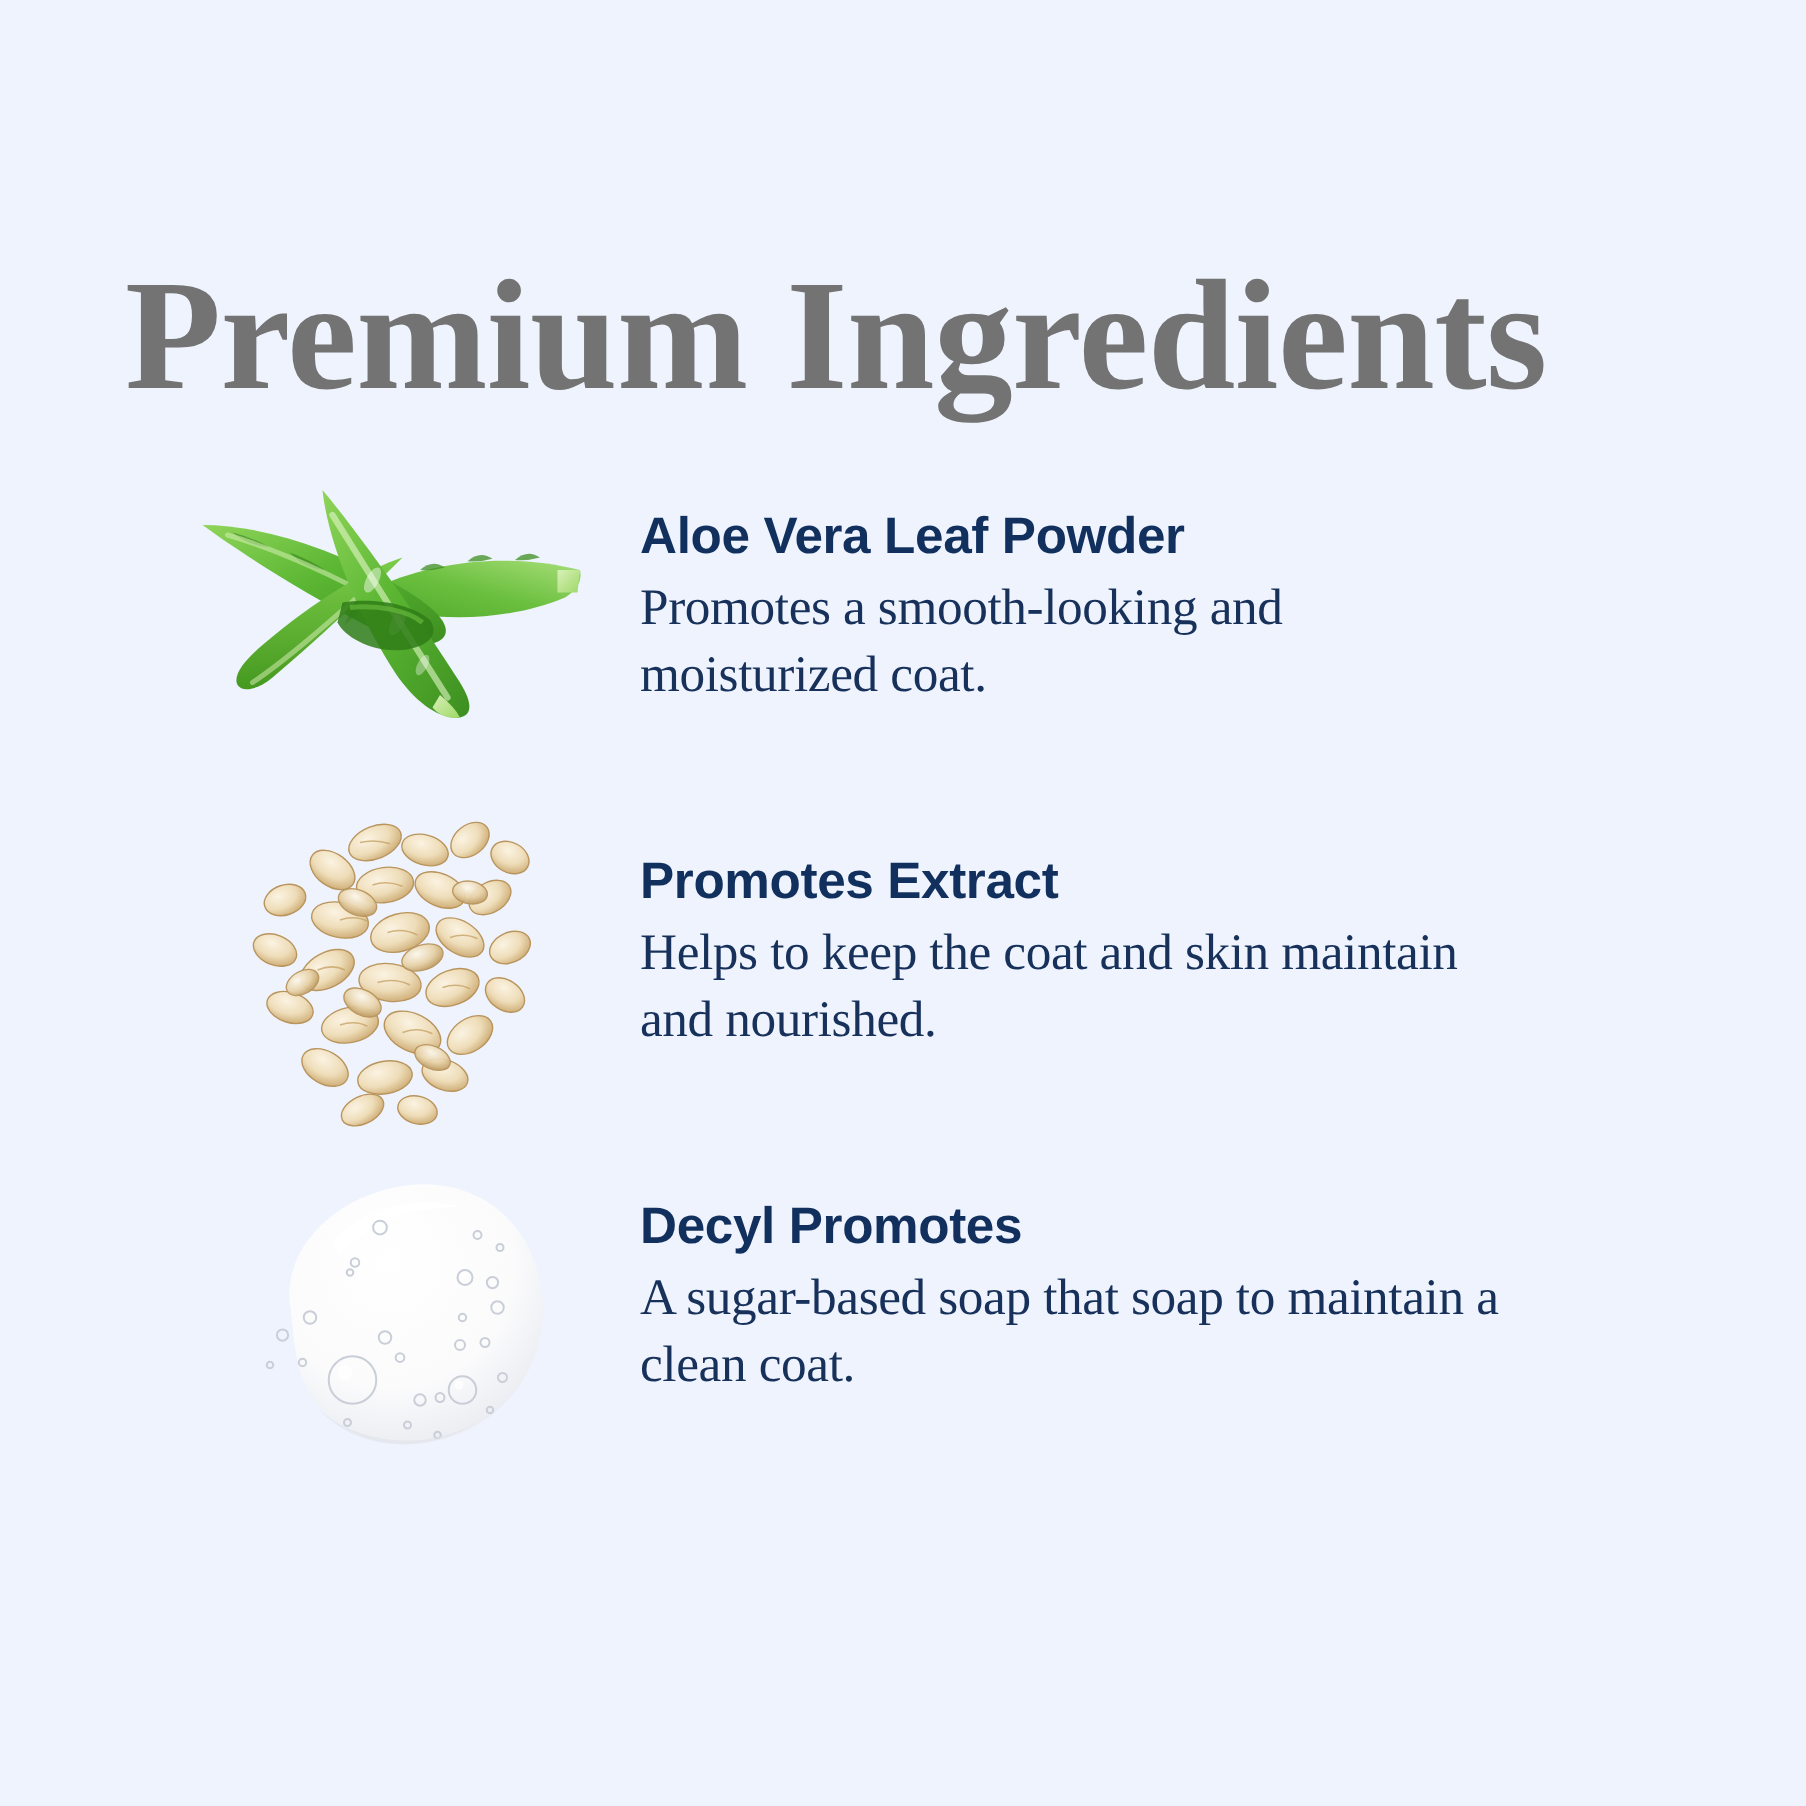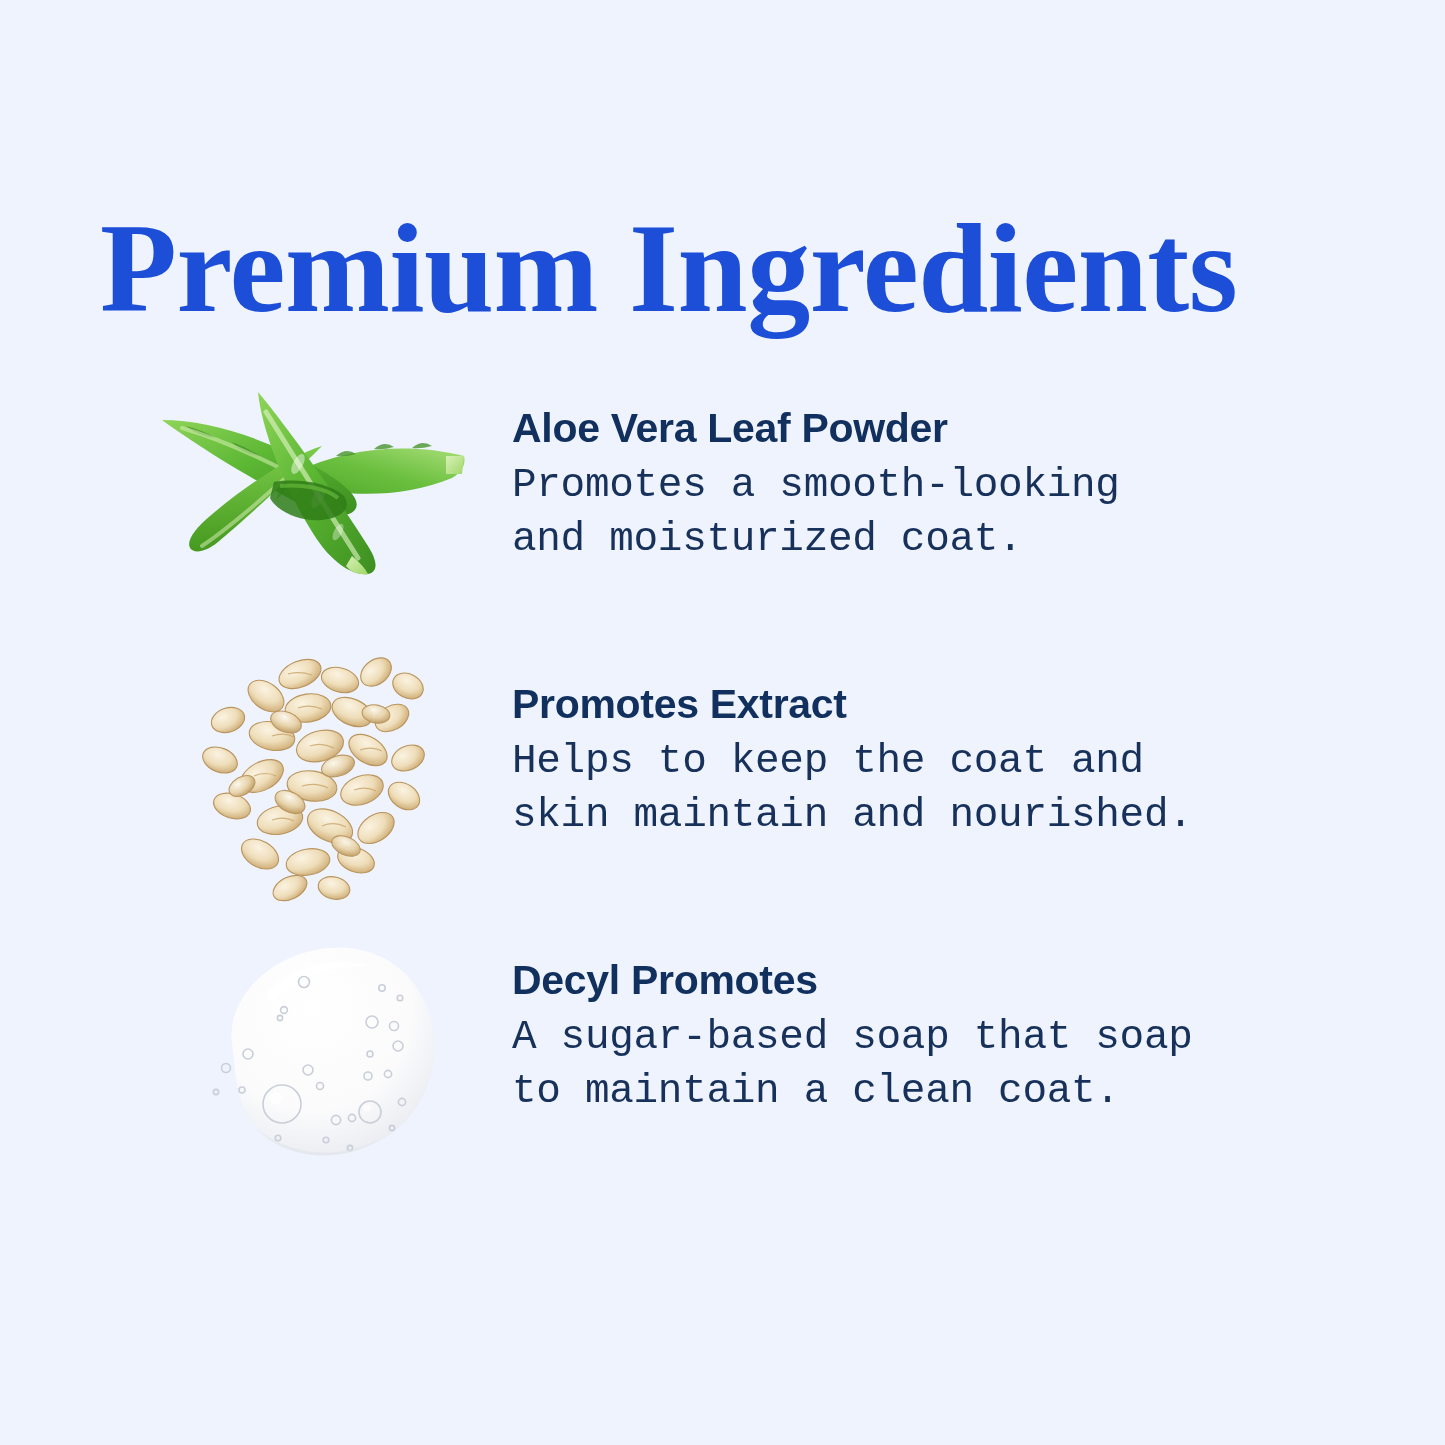--- a/index.html
+++ b/index.html
@@ -24,21 +24,21 @@
   .page-title {
     position: absolute;
     left: 100px;
     top: 122px;
     width: 1260px;
     font-family: "Liberation Serif", "DejaVu Serif", serif;
     font-weight: 700;
     font-size: 126px;
     line-height: 1.0;
     letter-spacing: -0.5px;
-    color: #1d4ed8;
+    color: #737373;
     white-space: nowrap;
   }
 
   
   .rows {
     position: absolute;
     left: 0;
     top: 380px;
     width: 1445px;
   }
@@ -63,21 +63,21 @@
   .row-heading {
     font-family: "Liberation Sans", sans-serif;
     font-weight: 700;
     font-size: 41px;
     line-height: 1.18;
     letter-spacing: -0.3px;
     color: #12305e;
     margin: 0 0 6px 0;
   }
   .row-desc {
-    font-family: Liberation Mono, monospace;
+    font-family: Liberation Serif, serif;
     font-weight: 400;
     font-size: 41px;
     line-height: 1.32;
     letter-spacing: -0.3px;
     color: #17315b;
     margin: 0;
     max-width: 700px;
   }
 
   

